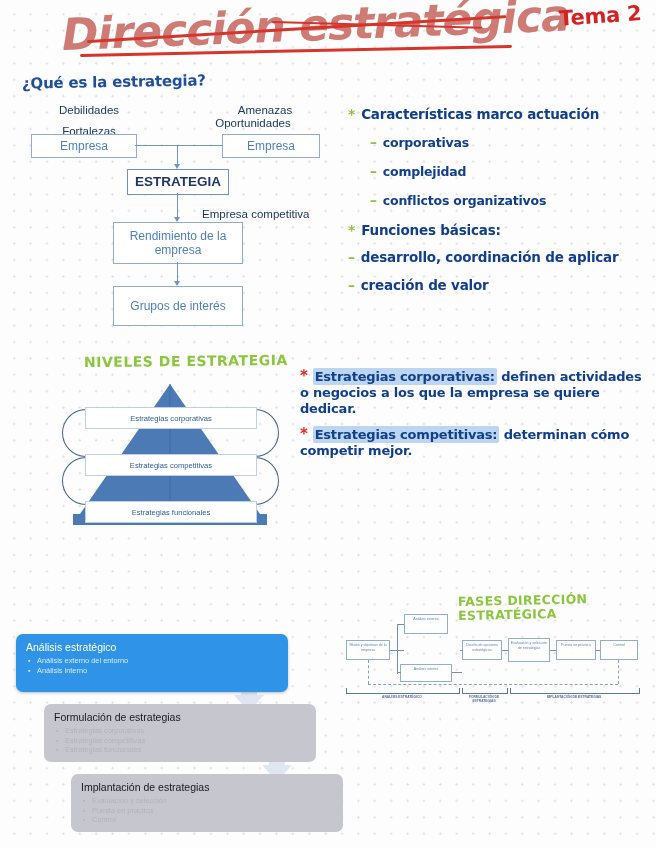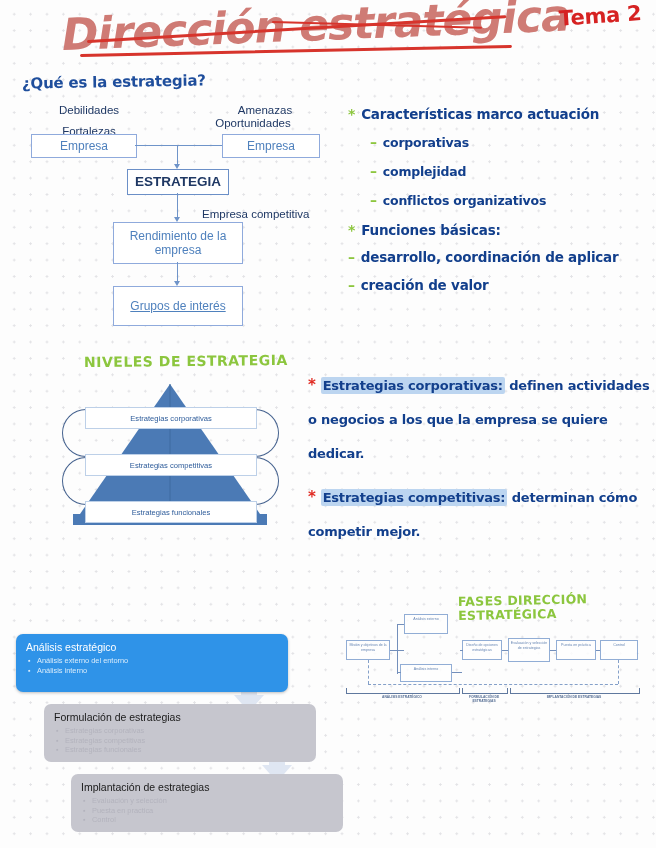--- a/index.html
+++ b/index.html
@@ -206,22 +206,21 @@
   
   #notes-mid {
     position: absolute;
     left: 300px;
     top: 368px;
     width: 352px;
   }
   .note-par {
     margin-bottom: 9px;
     font-size: 13px;
-    line-height: 34px;
-    margin-left: 8px;
+    line-height: 16px;
   }
   .note-par .star {
     color: #e02a22;
     font-size: 15px;
     margin-right: 5px;
   }
   .hl {
     background: #bcd5f0;
     padding: 1px 2px;
     border-radius: 2px;
@@ -396,21 +395,21 @@
     <div class="dg-label" style="left:188px; top:104px; width:140px; text-align:left;">Empresa competitiva</div>
 
     <div class="dg-line" style="left:163px; top:89px; width:1.2px; height:27px;"></div>
     <div class="dg-arrow" style="left:160px; top:113px;"></div>
 
     <div class="dg-box" style="left:99px; top:118px; width:128px; height:40px;">Rendimiento de la empresa</div>
 
     <div class="dg-line" style="left:163px; top:158px; width:1.2px; height:22px;"></div>
     <div class="dg-arrow" style="left:160px; top:177px;"></div>
 
-    <div class="dg-box" style="left:99px; top:182px; width:128px; height:38px;text-decoration:underline;">Grupos de interés</div>
+    <div class="dg-box" style="left:99px; top:182px; width:128px; height:38px;">Grupos de interés</div>
   </div>
 
   <div id="notes-top" class="hand">
     <div class="note-line">
       <span class="bullet hw-green">*</span>
       <span class="hw-navy">Características marco actuación</span>
     </div>
     <div class="note-line indent">
       <span class="bullet hw-green">–</span>
       <span class="hw-navy">corporativas</span>

